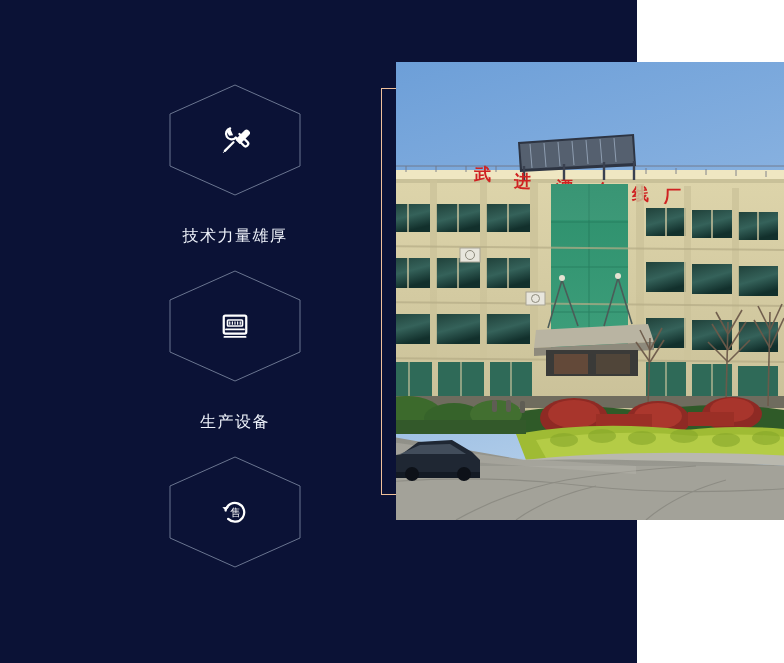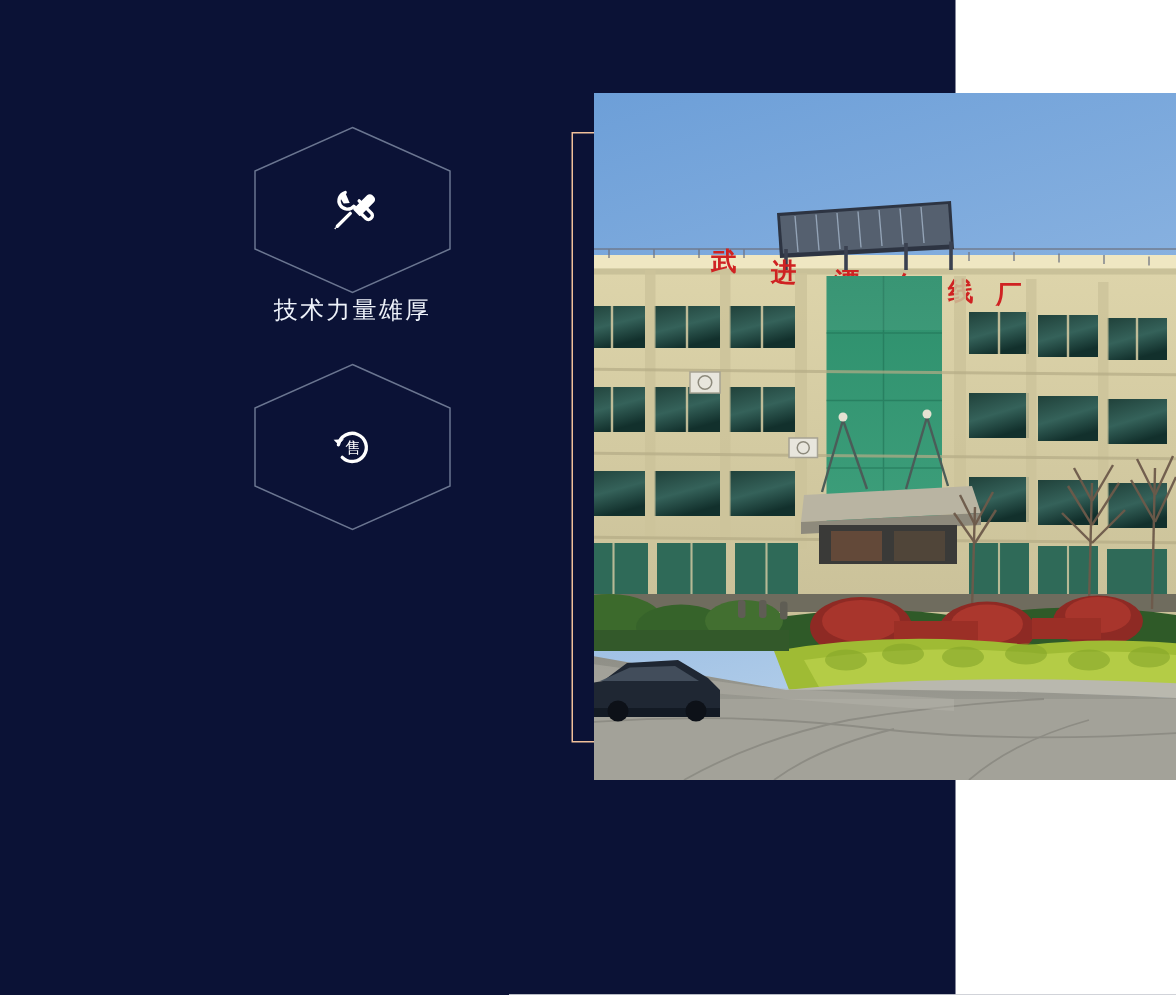--- a/index.html
+++ b/index.html
@@ -65,21 +65,21 @@
     display: flex;
     align-items: center;
     justify-content: center;
   }
   .hex-icon svg {
     width: 36px;
     height: 36px;
     display: block;
   }
   .feature-label {
-    margin-top: 0;
+    margin-top: 28px;
     color: #eef2fa;
     font-size: 16px;
     letter-spacing: 1.5px;
     line-height: 20px;
     white-space: nowrap;
   }
 
   
   .deco-frame {
     position: absolute;
@@ -134,20 +134,48 @@
               <path d="M10.5 38.5 L22 27"></path>
               <path d="M10.5 38.5 l-2.8 1.8 1.0 1.0 1.8-2.8z" fill="#ffffff" stroke="none"></path>
               <path d="M25.5 23.5 L37.5 11.5 a2.6 2.6 0 0 1 3.7 0 l1.3 1.3 a2.6 2.6 0 0 1 0 3.7 L30.5 28.5 z" fill="#ffffff" stroke="#ffffff" stroke-width="1.6"></path>
             </g>
           </svg>
         </div>
       </div>
       <div class="feature-label">技术力量雄厚</div>
     </div>
 
+    <div class="feature-item">
+      <div class="hex-wrap">
+        <svg class="hex-outline" viewBox="0 0 180 116">
+          <polygon points="90,3 155,32 155,84 90,113 25,84 25,32" fill="none" stroke="#6a7590" stroke-width="1"></polygon>
+        </svg>
+        <div class="hex-icon">
+          <svg viewBox="0 0 48 48">
+
+            <rect x="9" y="10" width="30" height="24" rx="2" fill="none" stroke="#ffffff" stroke-width="3"></rect>
+
+            <rect x="14" y="16" width="20" height="8" rx="1" fill="none" stroke="#ffffff" stroke-width="2.2"></rect>
+
+            <g stroke="#ffffff" stroke-width="1.6" stroke-linecap="round">
+              <line x1="17" y1="18.5" x2="17" y2="21.5"></line>
+              <line x1="20.5" y1="18.5" x2="20.5" y2="21.5"></line>
+              <line x1="24" y1="18.5" x2="24" y2="21.5"></line>
+              <line x1="27.5" y1="18.5" x2="27.5" y2="21.5"></line>
+              <line x1="31" y1="18.5" x2="31" y2="21.5"></line>
+            </g>
+
+            <line x1="12" y1="28.5" x2="36" y2="28.5" stroke="#ffffff" stroke-width="2.4" stroke-linecap="round"></line>
+
+            <line x1="10" y1="38.5" x2="38" y2="38.5" stroke="#ffffff" stroke-width="2.6" stroke-linecap="round"></line>
+          </svg>
+        </div>
+      </div>
+      <div class="feature-label">生产设备</div>
+    </div>
 
     <div class="feature-item">
       <div class="hex-wrap">
         <svg class="hex-outline" viewBox="0 0 180 116">
           <polygon points="90,3 155,32 155,84 90,113 25,84 25,32" fill="none" stroke="#6a7590" stroke-width="1"></polygon>
         </svg>
         <div class="hex-icon">
           <svg viewBox="0 0 48 48">
 
             <path d="M11.5 22 a12.5 12.5 0 1 1 3.4 11.2" fill="none" stroke="#ffffff" stroke-width="3" stroke-linecap="round"></path>

